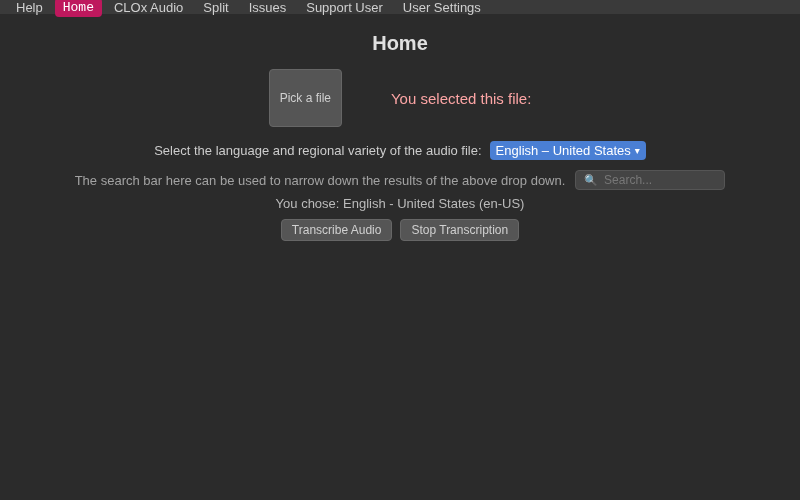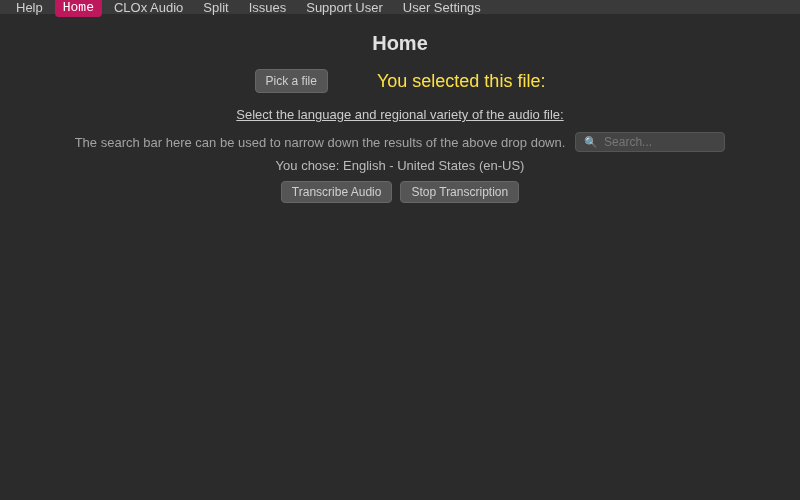--- a/index.html
+++ b/index.html
@@ -62,44 +62,43 @@
       display: flex;
       align-items: center;
       gap: 8px;
       margin-bottom: 14px;
     }
 
     .action-button {
       background-color: #555;
       border: 1px solid #666;
       color: #d0d0d0;
-      padding: 4px 10px;
+      padding: 21px 10px;
       border-radius: 4px;
       cursor: pointer;
       font-size: 12px;
     }
 
     #file-selected-label {
-      font-size: 18px;
-      color: #fde047;
+      font-size: 15px;
+      color: #fca5a5;
       margin-left: 41px;
     }
 
     
     #language-row {
       display: flex;
       align-items: center;
       gap: 8px;
       margin-bottom: 10px;
     }
 
     #language-label {
       font-size: 13px;
       color: #ccc;
-      text-decoration: underline;
     }
 
     #language-select-wrapper {
       display: flex;
       align-items: center;
       background-color: #4a7fd4;
       border-radius: 4px;
       padding: 2px 6px;
       gap: 4px;
       cursor: pointer;
@@ -199,20 +198,24 @@
 
   <div id="app-title">Home</div>
 
   <div id="file-row">
     <button class="action-button">Pick a file</button>
     <span id="file-selected-label">You selected this file:</span>
   </div>
 
   <div id="language-row">
     <span id="language-label">Select the language and regional variety of the audio file:</span>
+    <div id="language-select-wrapper">
+      <span id="language-select-text">English – United States</span>
+      <span id="chevron-icon">▾</span>
+    </div>
   </div>
 
   <div id="search-hint-row">
     <span id="search-hint-text">The search bar here can be used to narrow down the results of the above drop down.</span>
     <div id="search-input-wrapper">
       <span id="search-icon">🔍</span>
       <input id="search-input" type="text" placeholder="Search..." style="">
     </div>
   </div>
 

